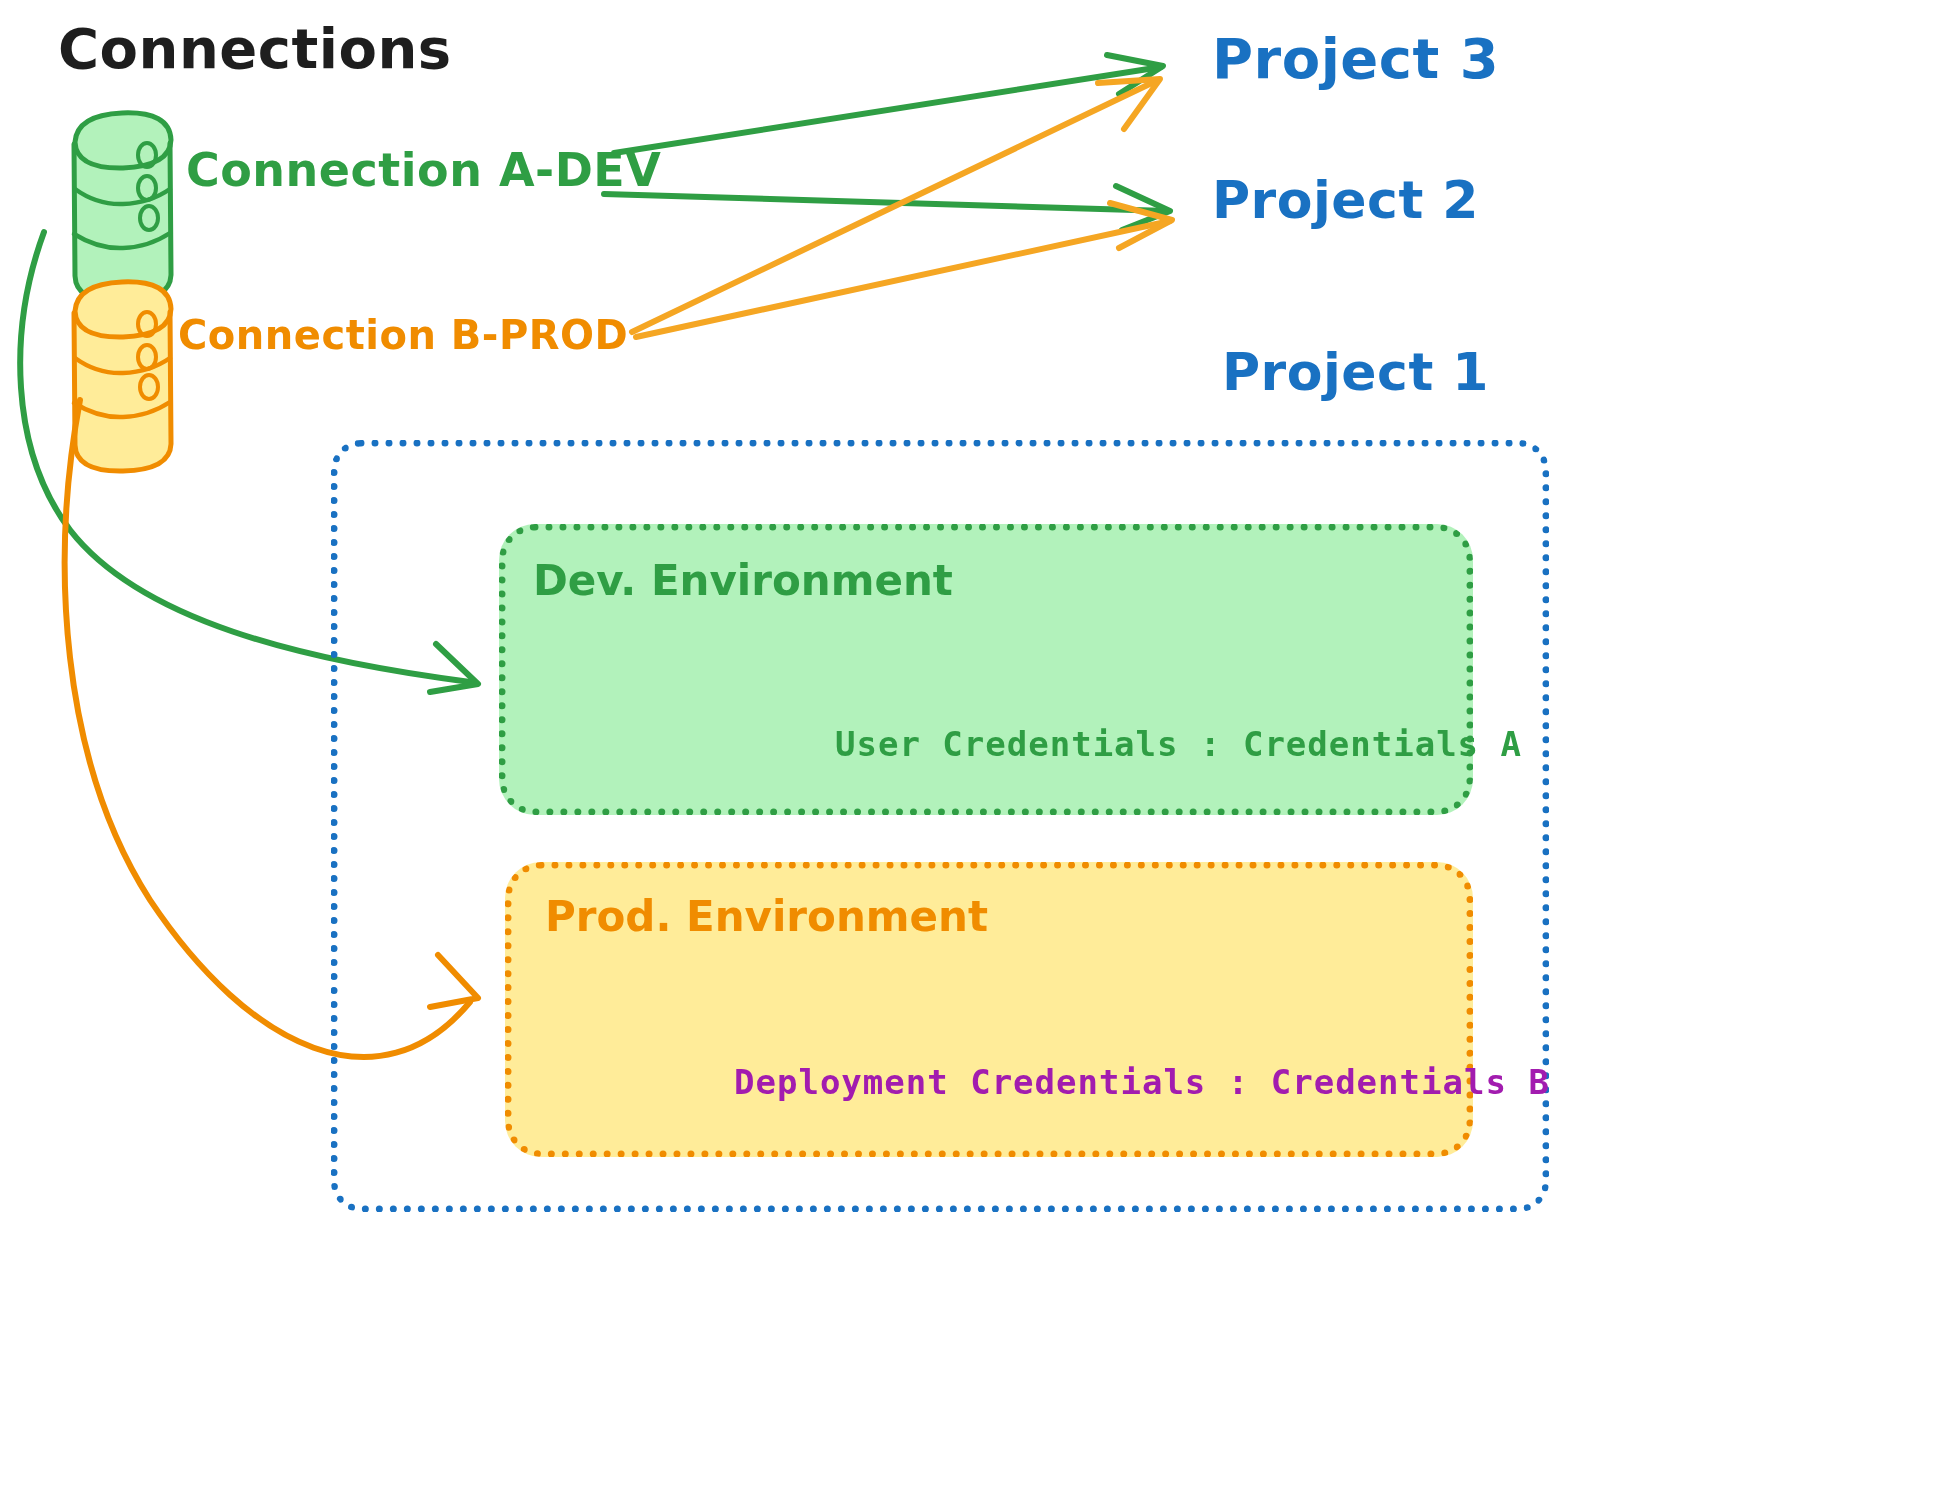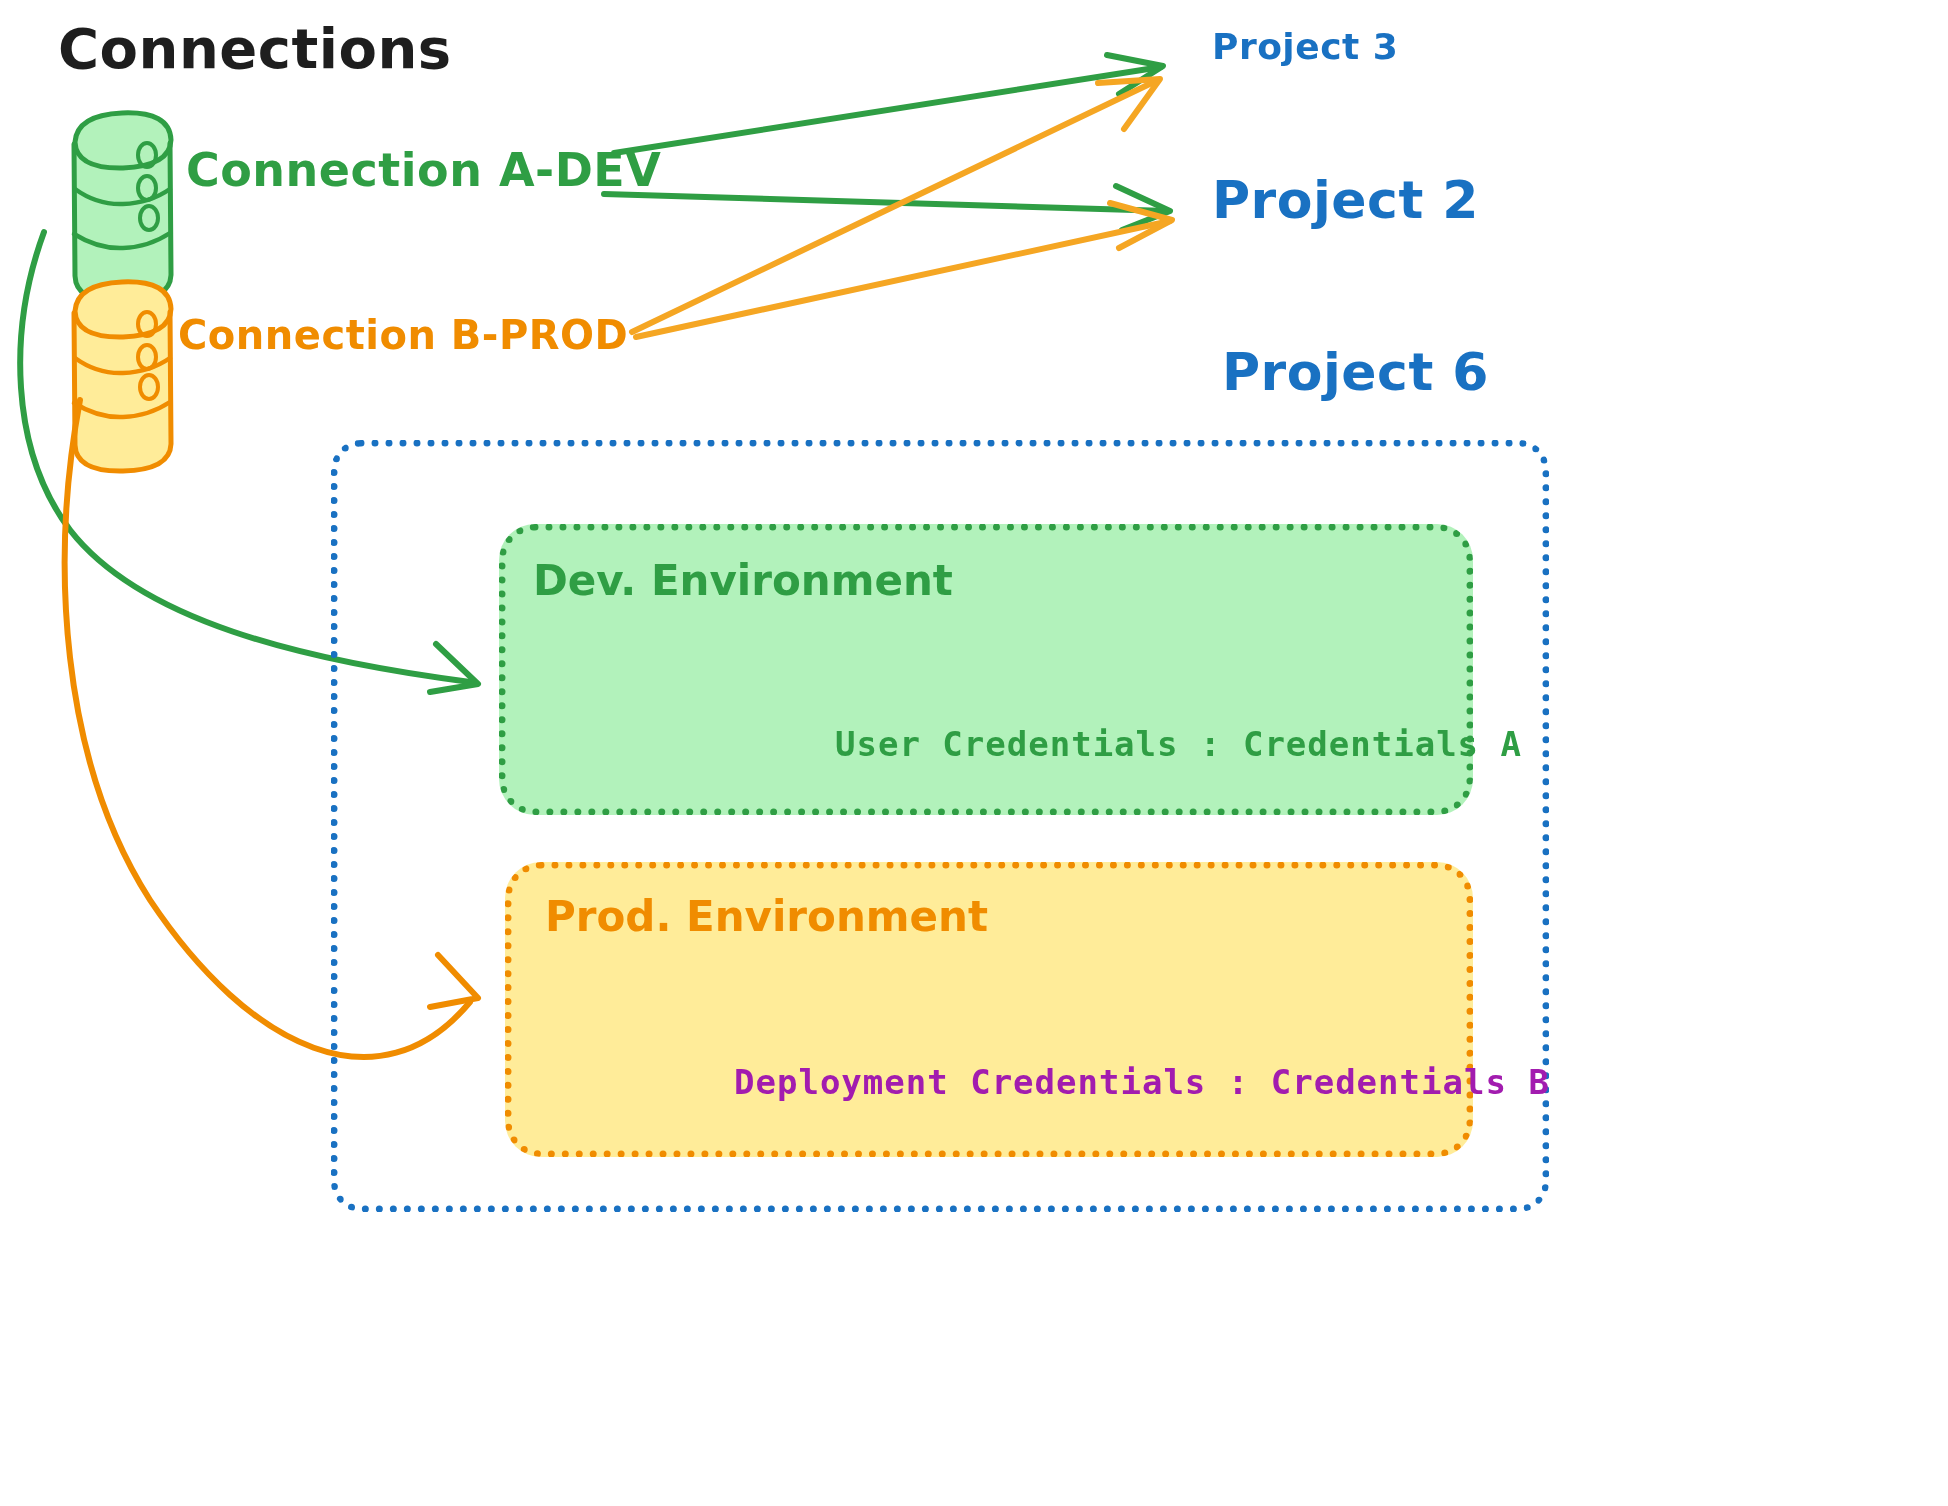--- a/index.html
+++ b/index.html
@@ -51,21 +51,21 @@
   }
   #label-conn-b {
     left: 178px;
     top: 312px;
     font-size: 40px;
     color: #f08c00;
   }
   #label-project-3 {
     left: 1212px;
     top: 26px;
-    font-size: 36px;
+    font-size: 56px;
     color: #1971c2;
   }
   #label-project-2 {
     left: 1212px;
     top: 170px;
     font-size: 52px;
     color: #1971c2;
   }
   #label-project-1 {
     left: 1222px;
@@ -202,21 +202,21 @@
   <div class="hand-text" id="title-connections">Connections</div>
 
   <div class="hand-text" id="label-conn-a">Connection A-DEV</div>
 
   <div class="hand-text" id="label-conn-b">Connection B-PROD</div>
 
   <div class="hand-text" id="label-project-3">Project 3</div>
 
   <div class="hand-text" id="label-project-2">Project 2</div>
 
-  <div class="hand-text" id="label-project-1">Project 6</div>
+  <div class="hand-text" id="label-project-1">Project 1</div>
 
   <div id="project-1-container"></div>
 
   <div class="env-box" id="dev-environment-box"></div>
   <div class="env-title" id="dev-environment-title">Dev. Environment</div>
   <div class="mono-text" id="dev-credentials-text">User Credentials : Credentials A</div>
 
   <div class="env-box" id="prod-environment-box"></div>
   <div class="env-title" id="prod-environment-title">Prod. Environment</div>
   <div class="mono-text" id="prod-credentials-text">Deployment Credentials : Credentials B</div>

